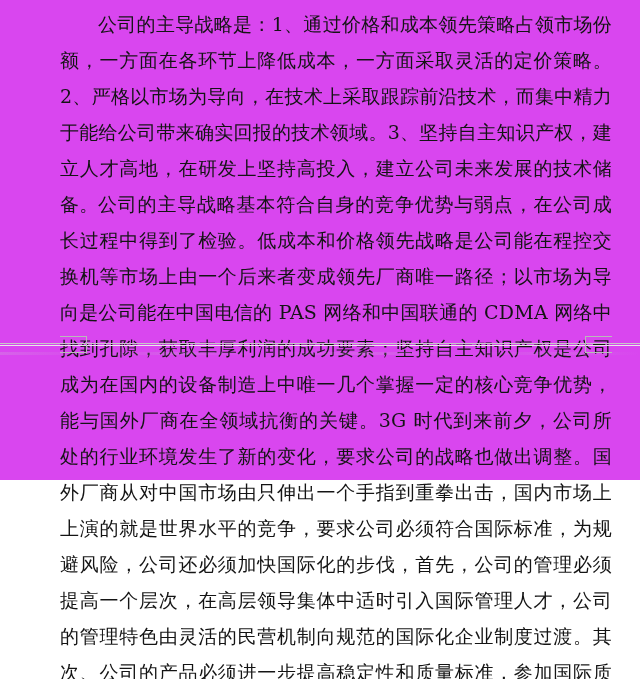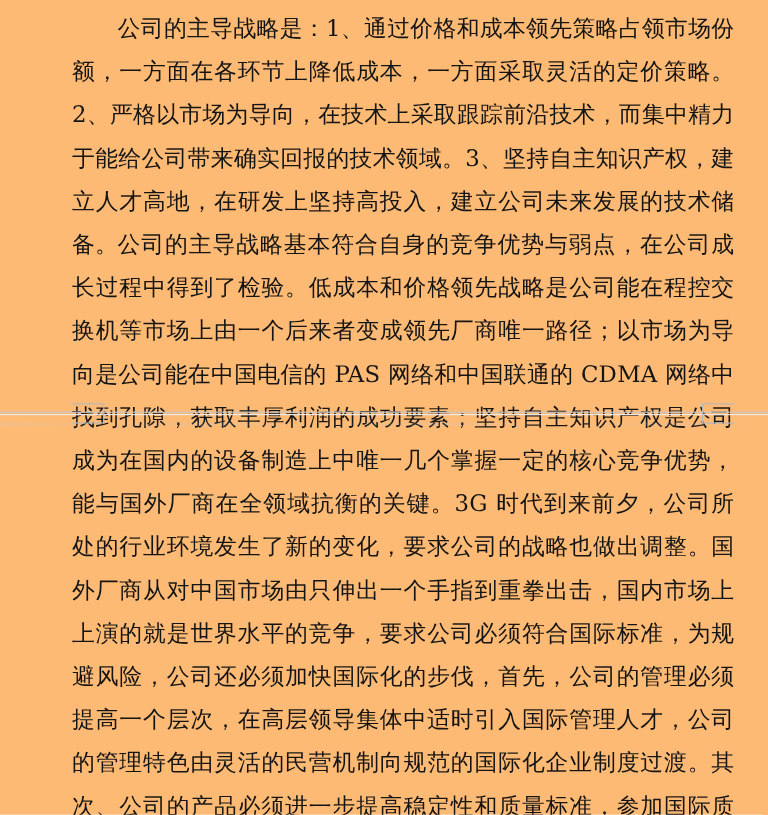--- a/index.html
+++ b/index.html
@@ -12,22 +12,22 @@
     height: 679px;
     background: #ffffff;
     font-family: "DejaVu Serif", "Liberation Serif", serif;
     overflow: hidden;
     position: relative;
   }
 
   .page {
     position: relative;
     width: 640px;
-    height: 679px;
-    background: #fdba74;
+    height: 480px;
+    background: #d946ef;
     box-sizing: border-box;
   }
 
   .content {
     position: absolute;
     left: 0;
     top: 0;
     width: 640px;
   }
 

